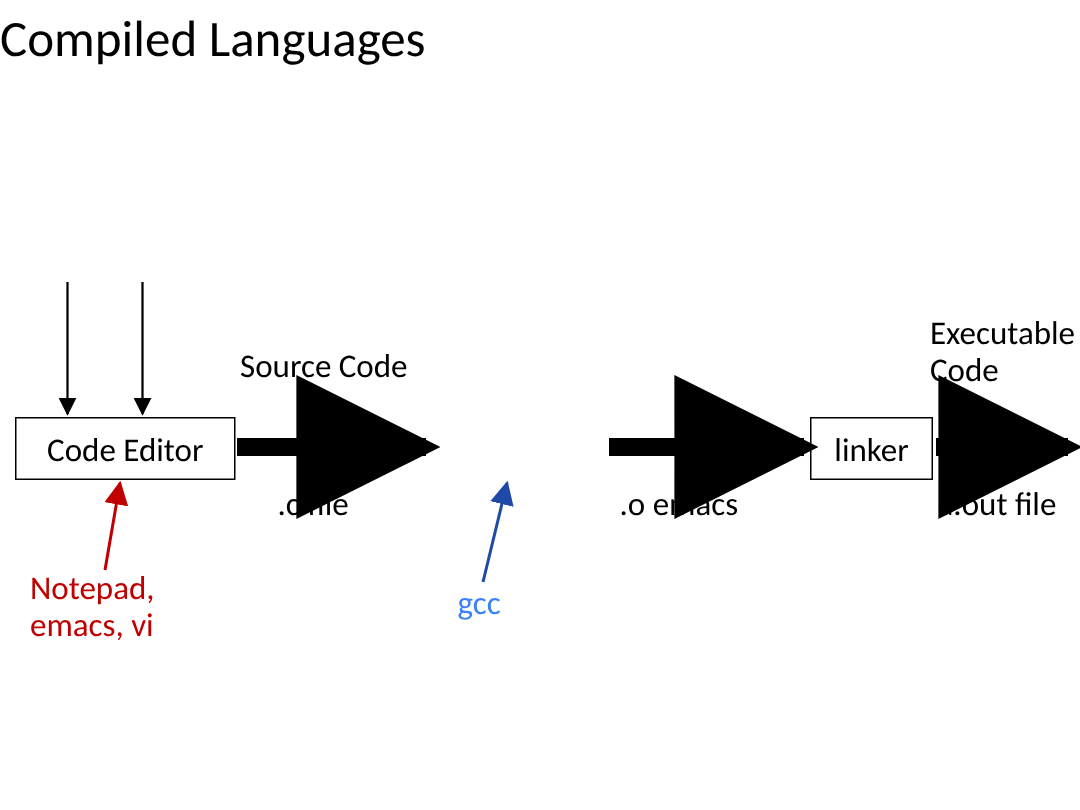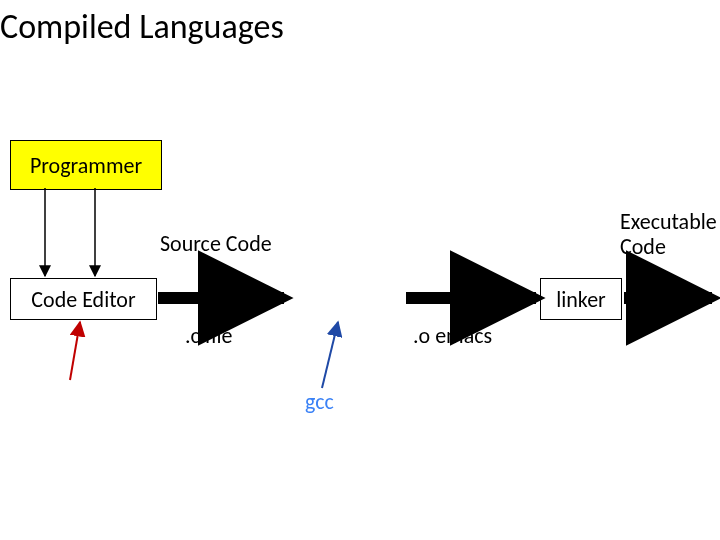--- a/index.html
+++ b/index.html
@@ -12,31 +12,33 @@
   .lbl.blue{color:#3b82f6}
   svg{position:absolute;left:0;top:0}
 </style>
 </head>
 <body>
 
 <div class="stage">
 
   <div class="title">Compiled Languages</div>
 
-  <div class="box prog" style="left:10px;top:140px;width:150px;height:48px">Programmer</div>
   <div class="box" style="left:10px;top:278px;width:145px;height:40px">Code Editor</div>
   <div class="box" style="left:540px;top:278px;width:80px;height:40px">linker</div>
 
   <div class="lbl" style="left:160px;top:230px">Source Code</div>
   <div class="lbl" style="left:620px;top:210px;white-space:pre-line;line-height:1.12">Executable
 Code</div>
 
   <div class="lbl" style="left:185px;top:322px">.c file</div>
   <div class="lbl" style="left:413px;top:322px">.o emacs</div>
+  <div class="lbl" style="left:625px;top:322px">a.out file</div>
 
+  <div class="lbl red" style="left:20px;top:380px;white-space:pre-line;line-height:1.12">Notepad,
+emacs, vi</div>
   <div class="lbl blue" style="left:305px;top:388px">gcc</div>
 
   <svg width="720" height="540">
     <defs>
       <marker id="ah" viewBox="0 0 10 10" refX="9" refY="5" markerWidth="8" markerHeight="8" orient="auto-start-reverse">
         <path d="M0,0 L10,5 L0,10 z" fill="#000"></path>
       </marker>
       <marker id="ahRed" viewBox="0 0 10 10" refX="9" refY="5" markerWidth="8" markerHeight="8" orient="auto-start-reverse">
         <path d="M0,0 L10,5 L0,10 z" fill="#c00000"></path>
       </marker>

